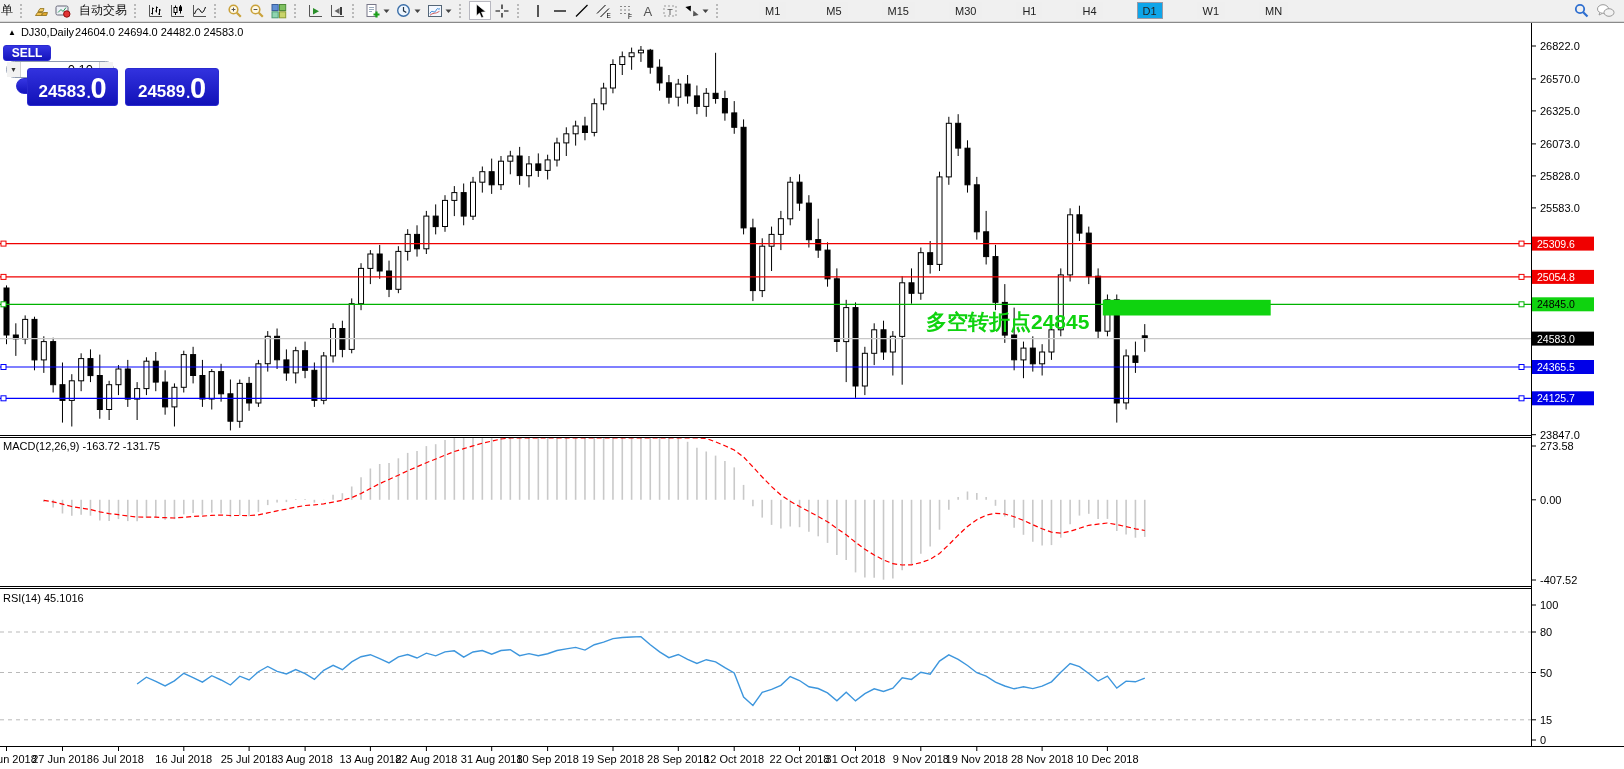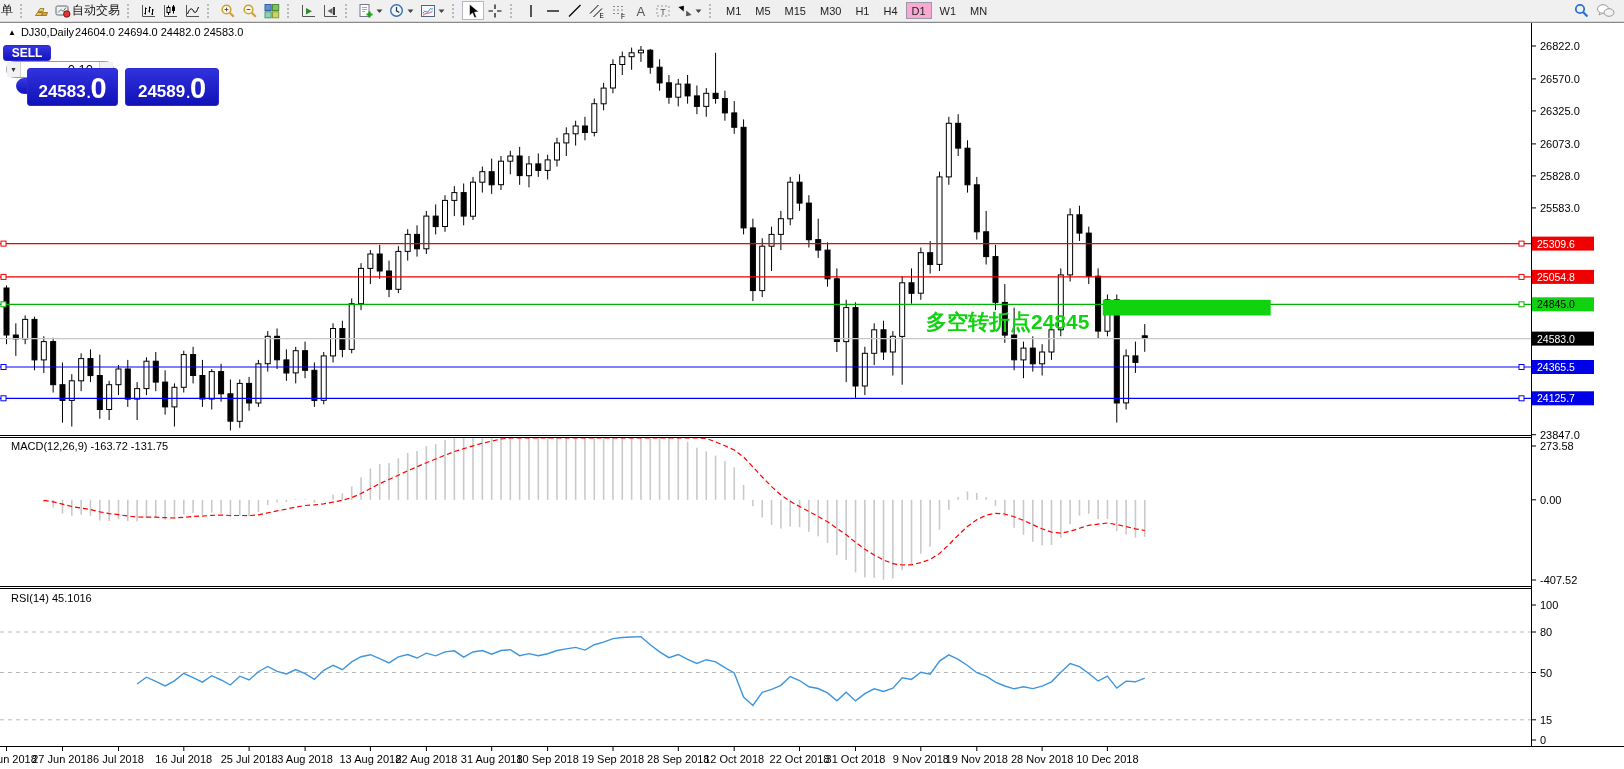--- a/index.html
+++ b/index.html
@@ -6,25 +6,25 @@
     font-family:"Liberation Sans",sans-serif;background:#f0f0f0;}
   
   #toolbar{position:absolute;left:0;top:0;width:1624px;height:21px;background:#f0f0f0;
     display:flex;align-items:center;border-bottom:1px solid #d8d8d8;}
   #toolbar-groups{display:flex;align-items:center;height:21px;}
   .grip{width:5px;height:14px;margin:0 3px 0 4px;border-left:2px dotted #b9b9b9;}
   .tbtn{height:19px;min-width:22px;padding:0 2px;display:inline-flex;align-items:center;
     justify-content:center;border:1px solid transparent;background:transparent;cursor:default;}
   .tbtn.pressed{background:#ffffff;border:1px solid #b8b8c0;}
   .tbtn svg{display:block;}
-  .tbtn .lbl{font-size:12px;color:#111;margin-left:1px;white-space:nowrap;}
+  .tbtn .lbl{font-size:12px;color:#111;margin-left:8px;white-space:nowrap;}
   .caret{margin-left:2px;display:inline-block;}
   .tf{height:17px;padding:0 5px;display:inline-flex;align-items:center;font-size:11px;
     color:#222;border:1px solid transparent;margin:0 1px;}
-  .tf.active{background:#f9a8d4;border:1px solid #9a9aa6;}
+  .tf.active{background:#0ea5e9;border:1px solid #9a9aa6;}
   #toolbar-right{margin-left:auto;display:flex;align-items:center;padding-right:6px;}
   #clipped-label{font-size:12px;color:#111;padding:0 3px 0 1px;}
   
   #chart-window{position:absolute;left:0;top:22px;width:1624px;height:747px;background:#fff;
     border-top:1px solid #8a8a8a;}
   #chart-svg-holder{position:absolute;left:0;top:0;width:1624px;height:747px;}
   #title-row{position:absolute;left:8px;top:3px;font-size:11px;color:#000;z-index:5;
     display:flex;align-items:center;}
   #title-row .tri{font-size:8px;margin-right:5px;}
   #title-row .ohlc{margin-left:1px;}
@@ -45,21 +45,21 @@
     font-size:13px;color:#000;}
   #tp-row2{display:flex;margin-top:2px;height:38px;}
   .price-btn{background:linear-gradient(#3232de,#1111b8);color:#fff;border:1px solid #2a2ad0;
     border-radius:3px;display:flex;align-items:flex-end;justify-content:center;padding-bottom:3px;margin-left:24px;}
   #sell-price-btn{width:101px;}
   #buy-price-btn{width:104px;margin-left:7px;}
   .p-main{font-size:17px;font-weight:bold;line-height:20px;}
   .p-dot{font-size:14px;font-weight:bold;line-height:18px;margin-left:1px;}
   .p-big{font-size:29px;font-weight:bold;line-height:27px;}
   
-  .ind-label{position:absolute;left:11px;font-size:11px;color:#000;z-index:4;}
+  .ind-label{position:absolute;left:3px;font-size:11px;color:#000;z-index:4;}
   svg text{font-family:"Liberation Sans",sans-serif;}
 </style>
 </head>
 <body>
 
 <div id="toolbar">
   <span id="clipped-label">单</span>
   <div id="toolbar-groups">
       <div class="grip"></div>
       <button class="tbtn">
@@ -280,21 +280,21 @@
             <path d="M11 14l-3.5-4.5h7z" fill="#555" transform="rotate(40 11 11)"></path>
           </svg>
         </span>
         <span class="caret">
           <svg width="7" height="6">
             <path d="M0.5 1.5l3 3.5 3-3.5z" fill="#444"></path>
           </svg>
         </span>
       </button>
     </div>
-  <div id="tf-group" style="display:flex;align-items:center;">
+  <div id="tf-group" style="display:flex;align-items:center;gap:32px;">
       <div class="grip"></div>
       <button class="tf">M1</button>
       <button class="tf">M5</button>
       <button class="tf">M15</button>
       <button class="tf">M30</button>
       <button class="tf">H1</button>
       <button class="tf">H4</button>
       <button class="tf active">D1</button>
       <button class="tf">W1</button>
       <button class="tf">MN</button>

